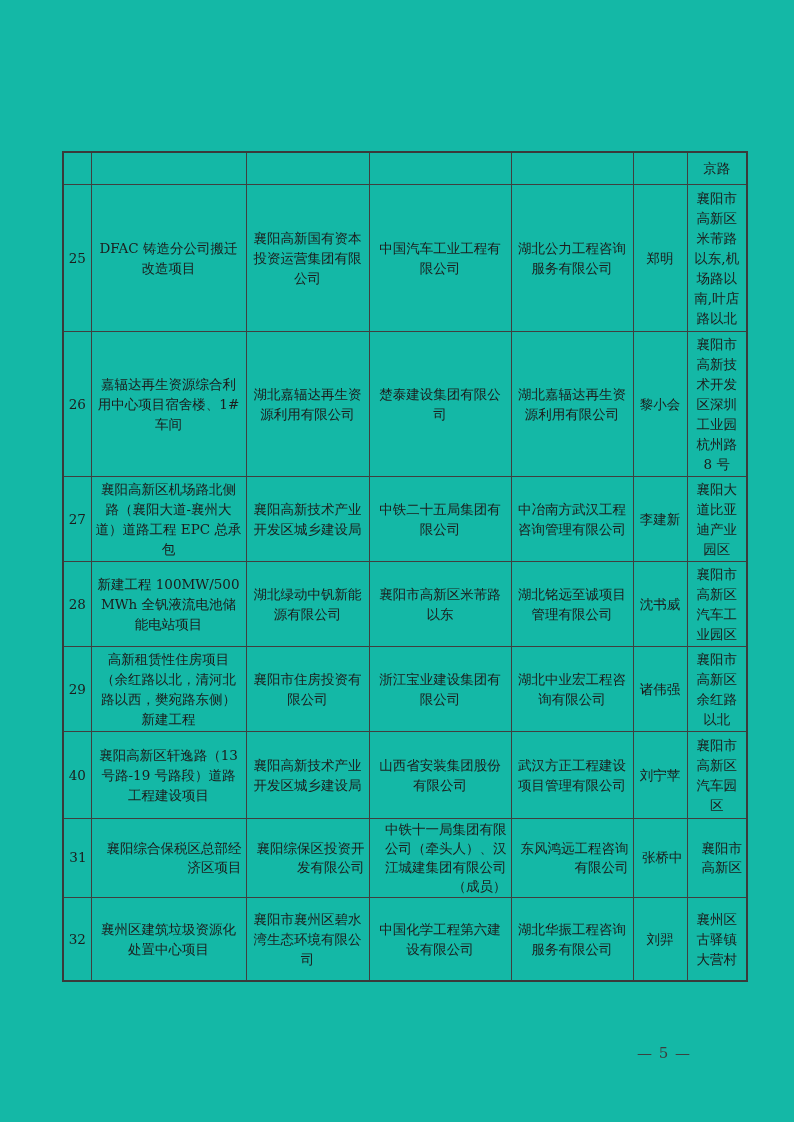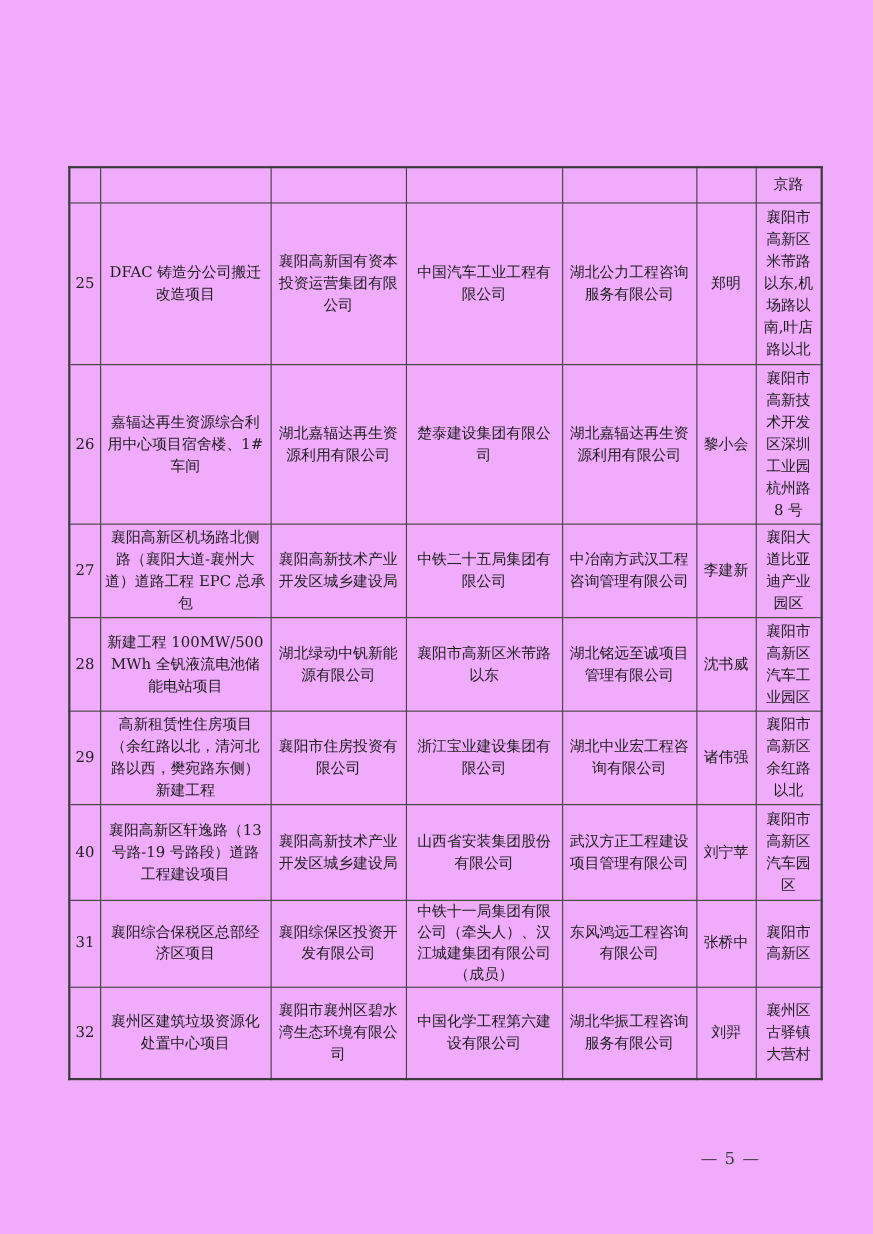--- a/index.html
+++ b/index.html
@@ -4,21 +4,21 @@
 <style>
   * { margin: 0; padding: 0; box-sizing: border-box; }
   html, body { background: #e8e8e8; }
   body { font-family: "DejaVu Serif", "Liberation Serif", serif; }
 
   .page {
     position: relative;
     width: 794px;
     height: 1122px;
     margin: 0 auto;
-    background: #f0abfc;
+    background: #14b8a6;
     overflow: hidden;
   }
 
   table.doc-table {
     position: absolute;
     left: 62px;
     top: 151px;
     width: 684px;
     table-layout: fixed;
     border-collapse: collapse;
@@ -42,21 +42,21 @@
   td.cell-person { padding: 1px 2px; }
   td.cell-location { padding: 1px 2px; line-height: 20px; }
 
   tr.row-carryover td { height: 32px; }
   tr.row-25 td { height: 147px; margin-left: 36px; }
   tr.row-26 td { height: 145px; margin-left: 44px; }
   tr.row-27 td { height: 85px; }
   tr.row-28 td { height: 85px; }
   tr.row-29 td { height: 85px; margin-left: 14px; }
   tr.row-30 td { height: 87px; }
-  tr.row-31 td { height: 78px; line-height: 19px; }
+  tr.row-31 td { height: 78px; line-height: 19px; text-align: right; }
   tr.row-section td {
     height: 30px;
     font-weight: bold;
     font-size: 14.5px;
     letter-spacing: 1px;
     border-top-width: 2px;
     border-bottom-width: 2px;
   }
   tr.row-32 td { height: 84px; }
 

